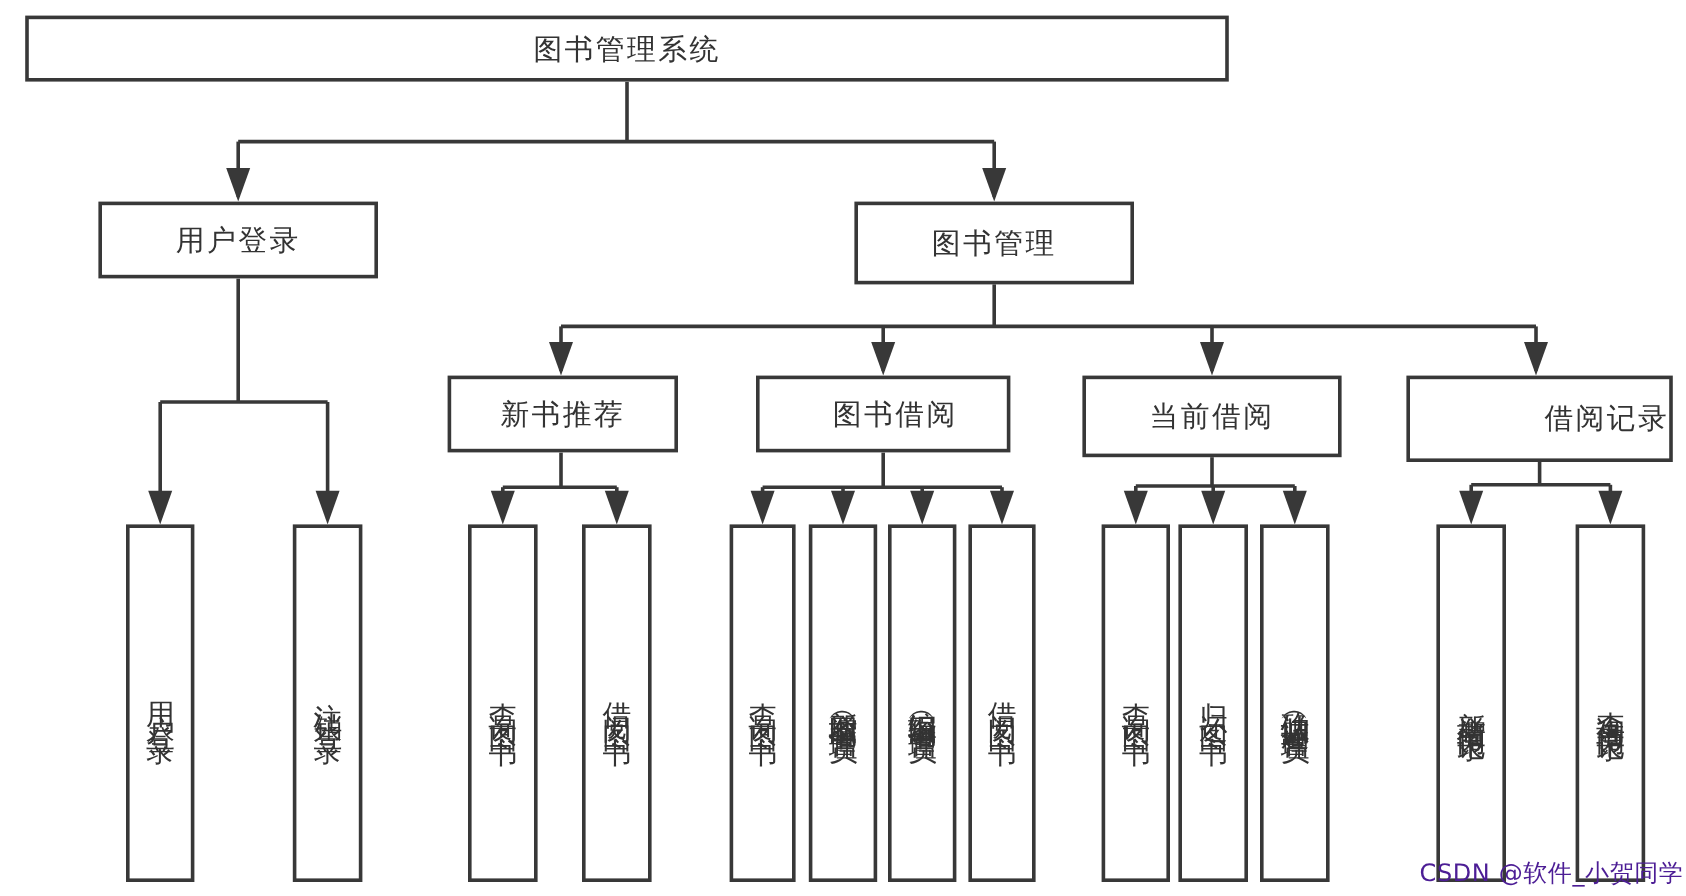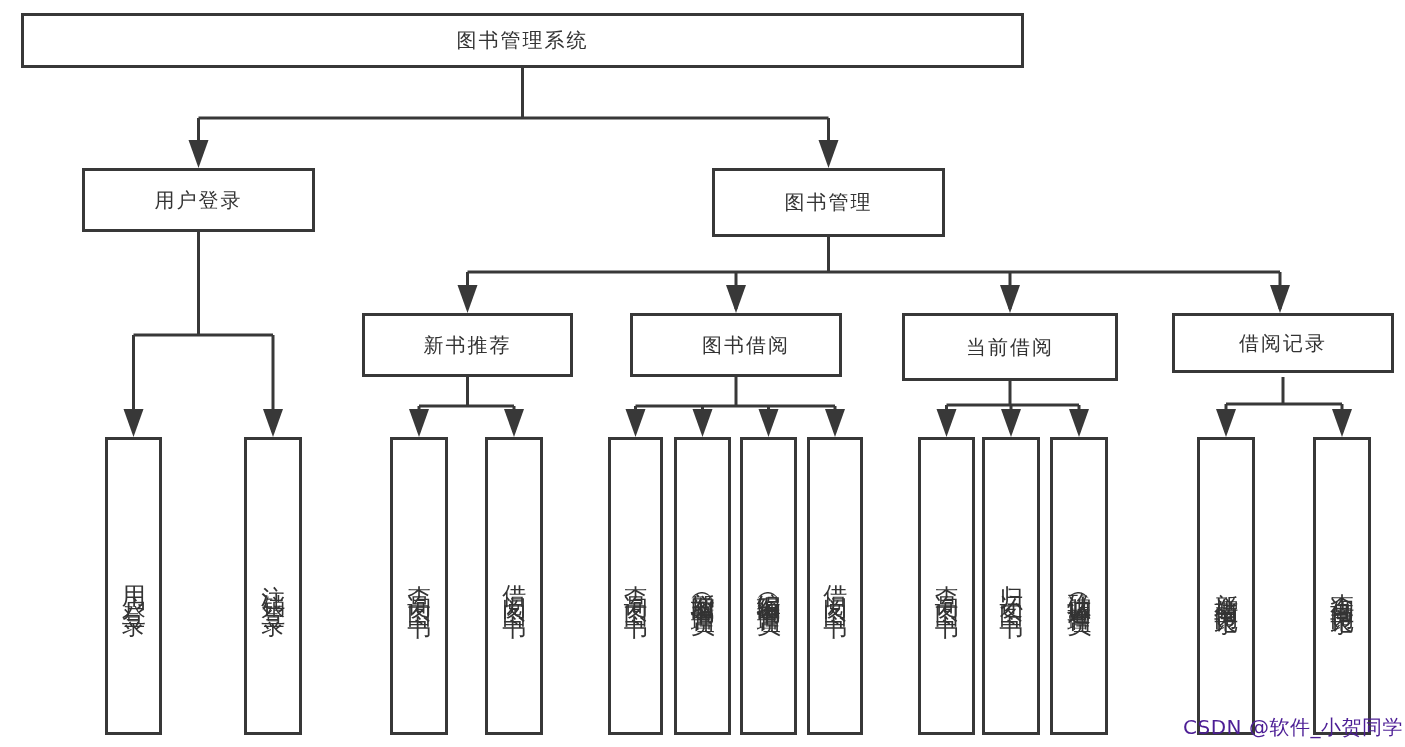--- a/index.html
+++ b/index.html
@@ -20,41 +20,41 @@
     position: absolute;
     box-sizing: border-box;
     border: 3px solid #383838;
     background: #ffffff;
     display: flex;
     align-items: center;
     justify-content: center;
     color: #333333;
   }
   .node .lbl {
-    font-size: 20px;
+    font-size: 24px;
     letter-spacing: 2px;
     white-space: nowrap;
     color: #333333;
   }
   .leaf .lbl {
     writing-mode: vertical-rl;
     white-space: normal;
     font-size: 24px;
     line-height: 1.1;
   }
   
   .n-root           { left: 21px;   top: 13px;  width: 1003px; height: 55px; }
   
   .n-user-login     { left: 82px;   top: 168px; width: 233px;  height: 64px; }
   .n-book-mgmt      { left: 712px;  top: 168px; width: 233px;  height: 69px; font-family: Liberation Mono, monospace; }
   
-  .n-new-book-rec   { left: 362px;  top: 313px; width: 211px;  height: 64px; }
+  .n-new-book-rec   { left: 373px;  top: 313px; width: 192px;  height: 64px; }
   .n-book-borrow    { left: 630px;  top: 313px; width: 212px;  height: 64px; padding-left: 20px; }
   .n-current-borrow { left: 902px;  top: 313px; width: 216px;  height: 68px; }
-  .n-borrow-record  { left: 1172px; top: 313px; width: 222px;  height: 60px; }
+  .n-borrow-record  { left: 1172px; top: 313px; width: 222px;  height: 72px; justify-content: flex-end; }
   
   .leaf { top: 437px; height: 298px; }
   .l-a1 { left: 105px;  width: 57px; }
   .l-a2 { left: 244px;  width: 58px; }
   .l-b1 { left: 390px;  width: 58px; }
   .l-b2 { left: 485px;  width: 58px; }
   .l-c1 { left: 608px;  width: 55px; }
   .l-c2 { left: 674px;  width: 57px; }
   .l-c3 { left: 740px;  width: 57px; }
   .l-c4 { left: 807px;  width: 56px; }

